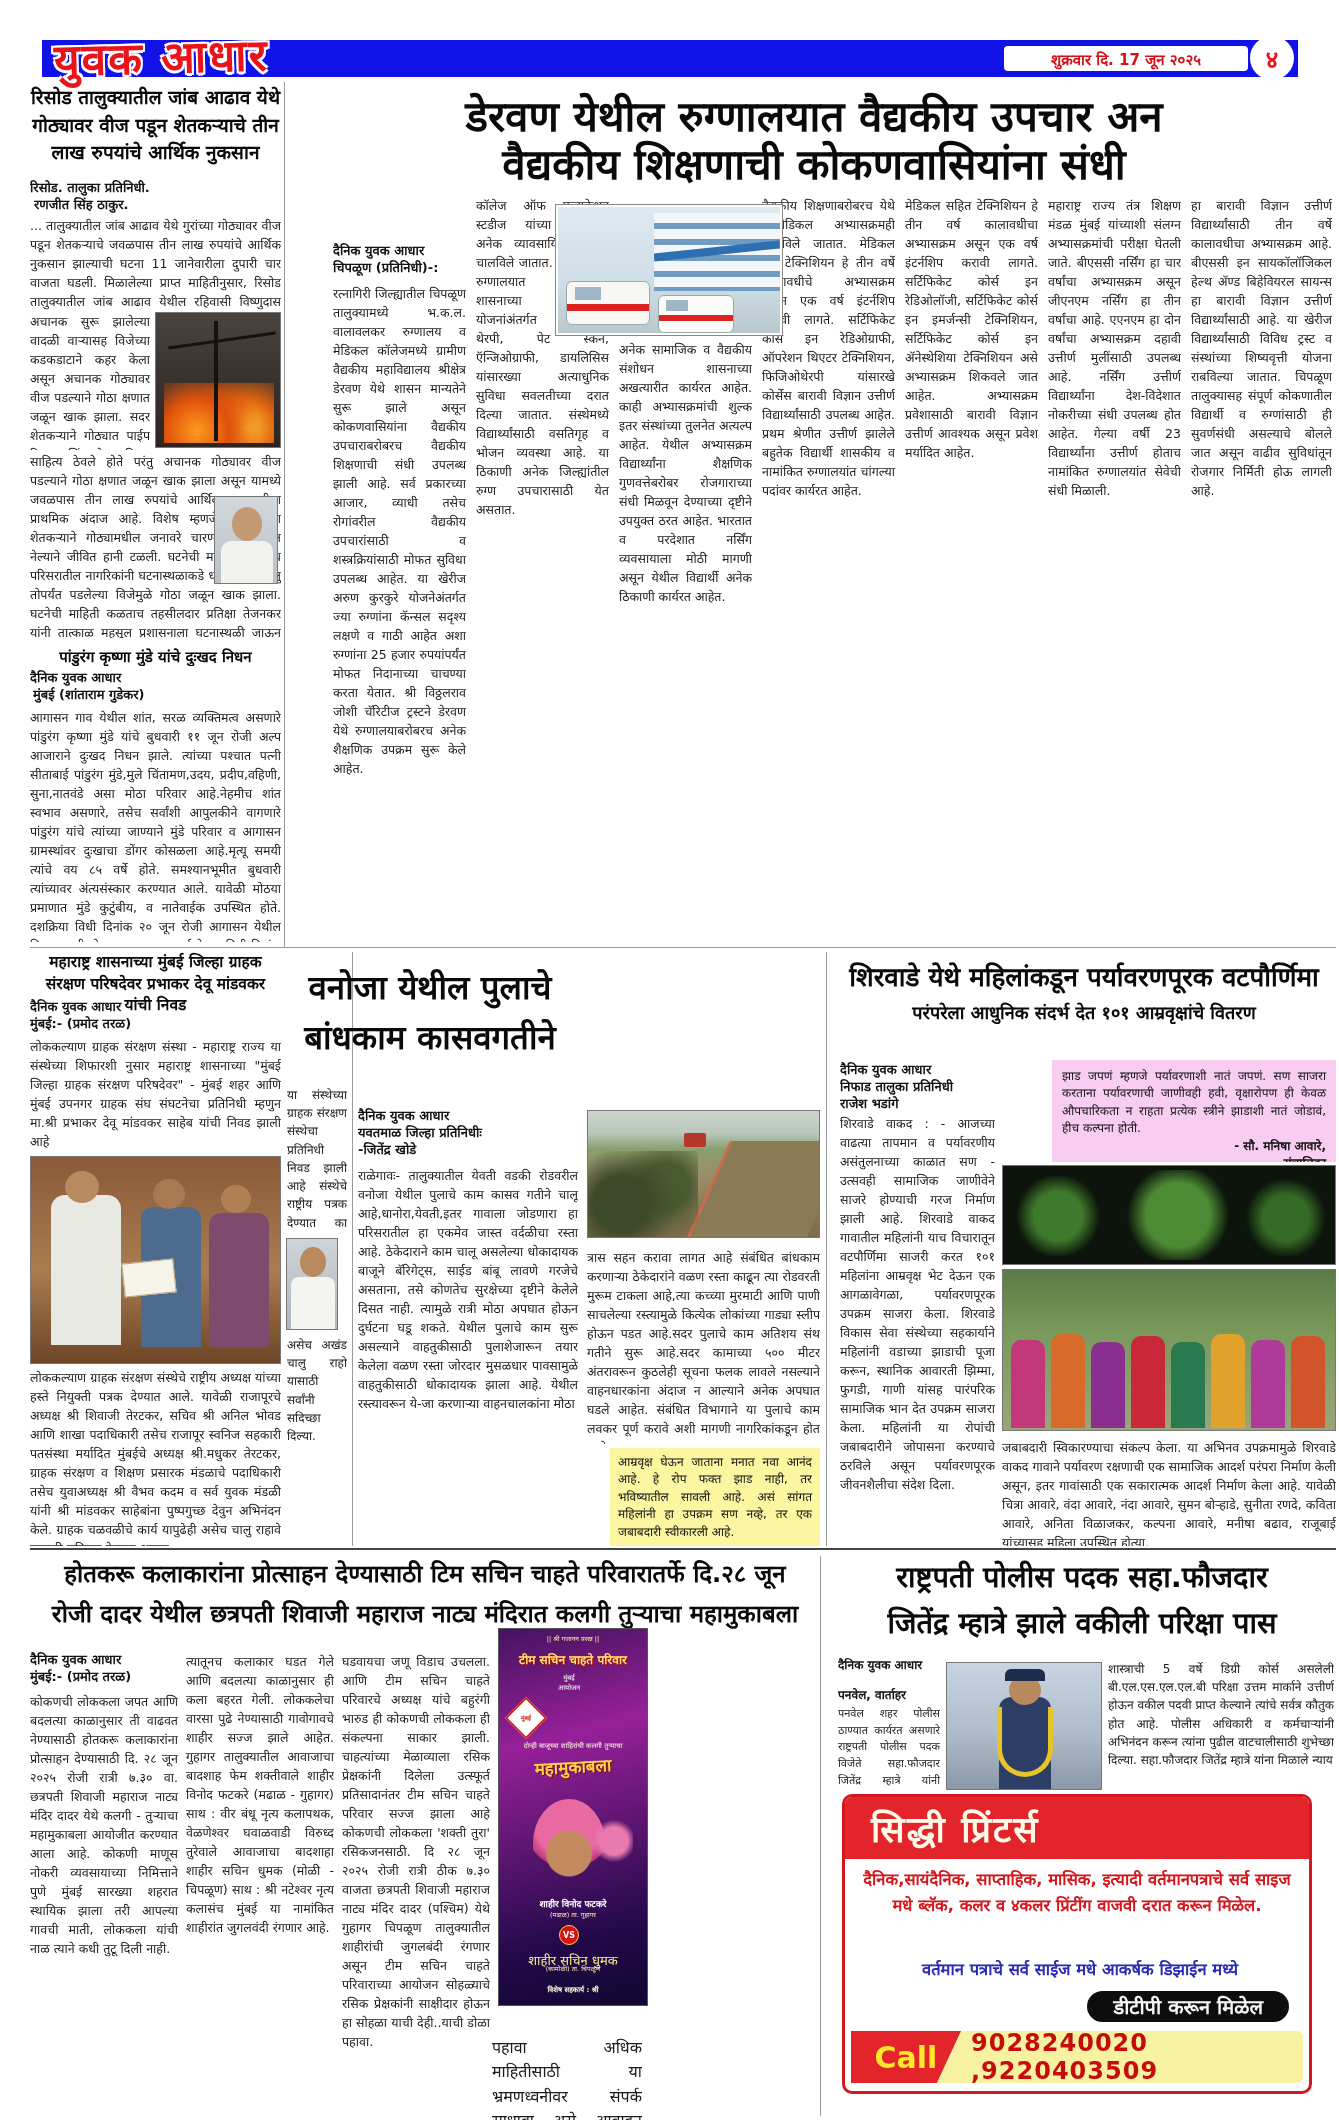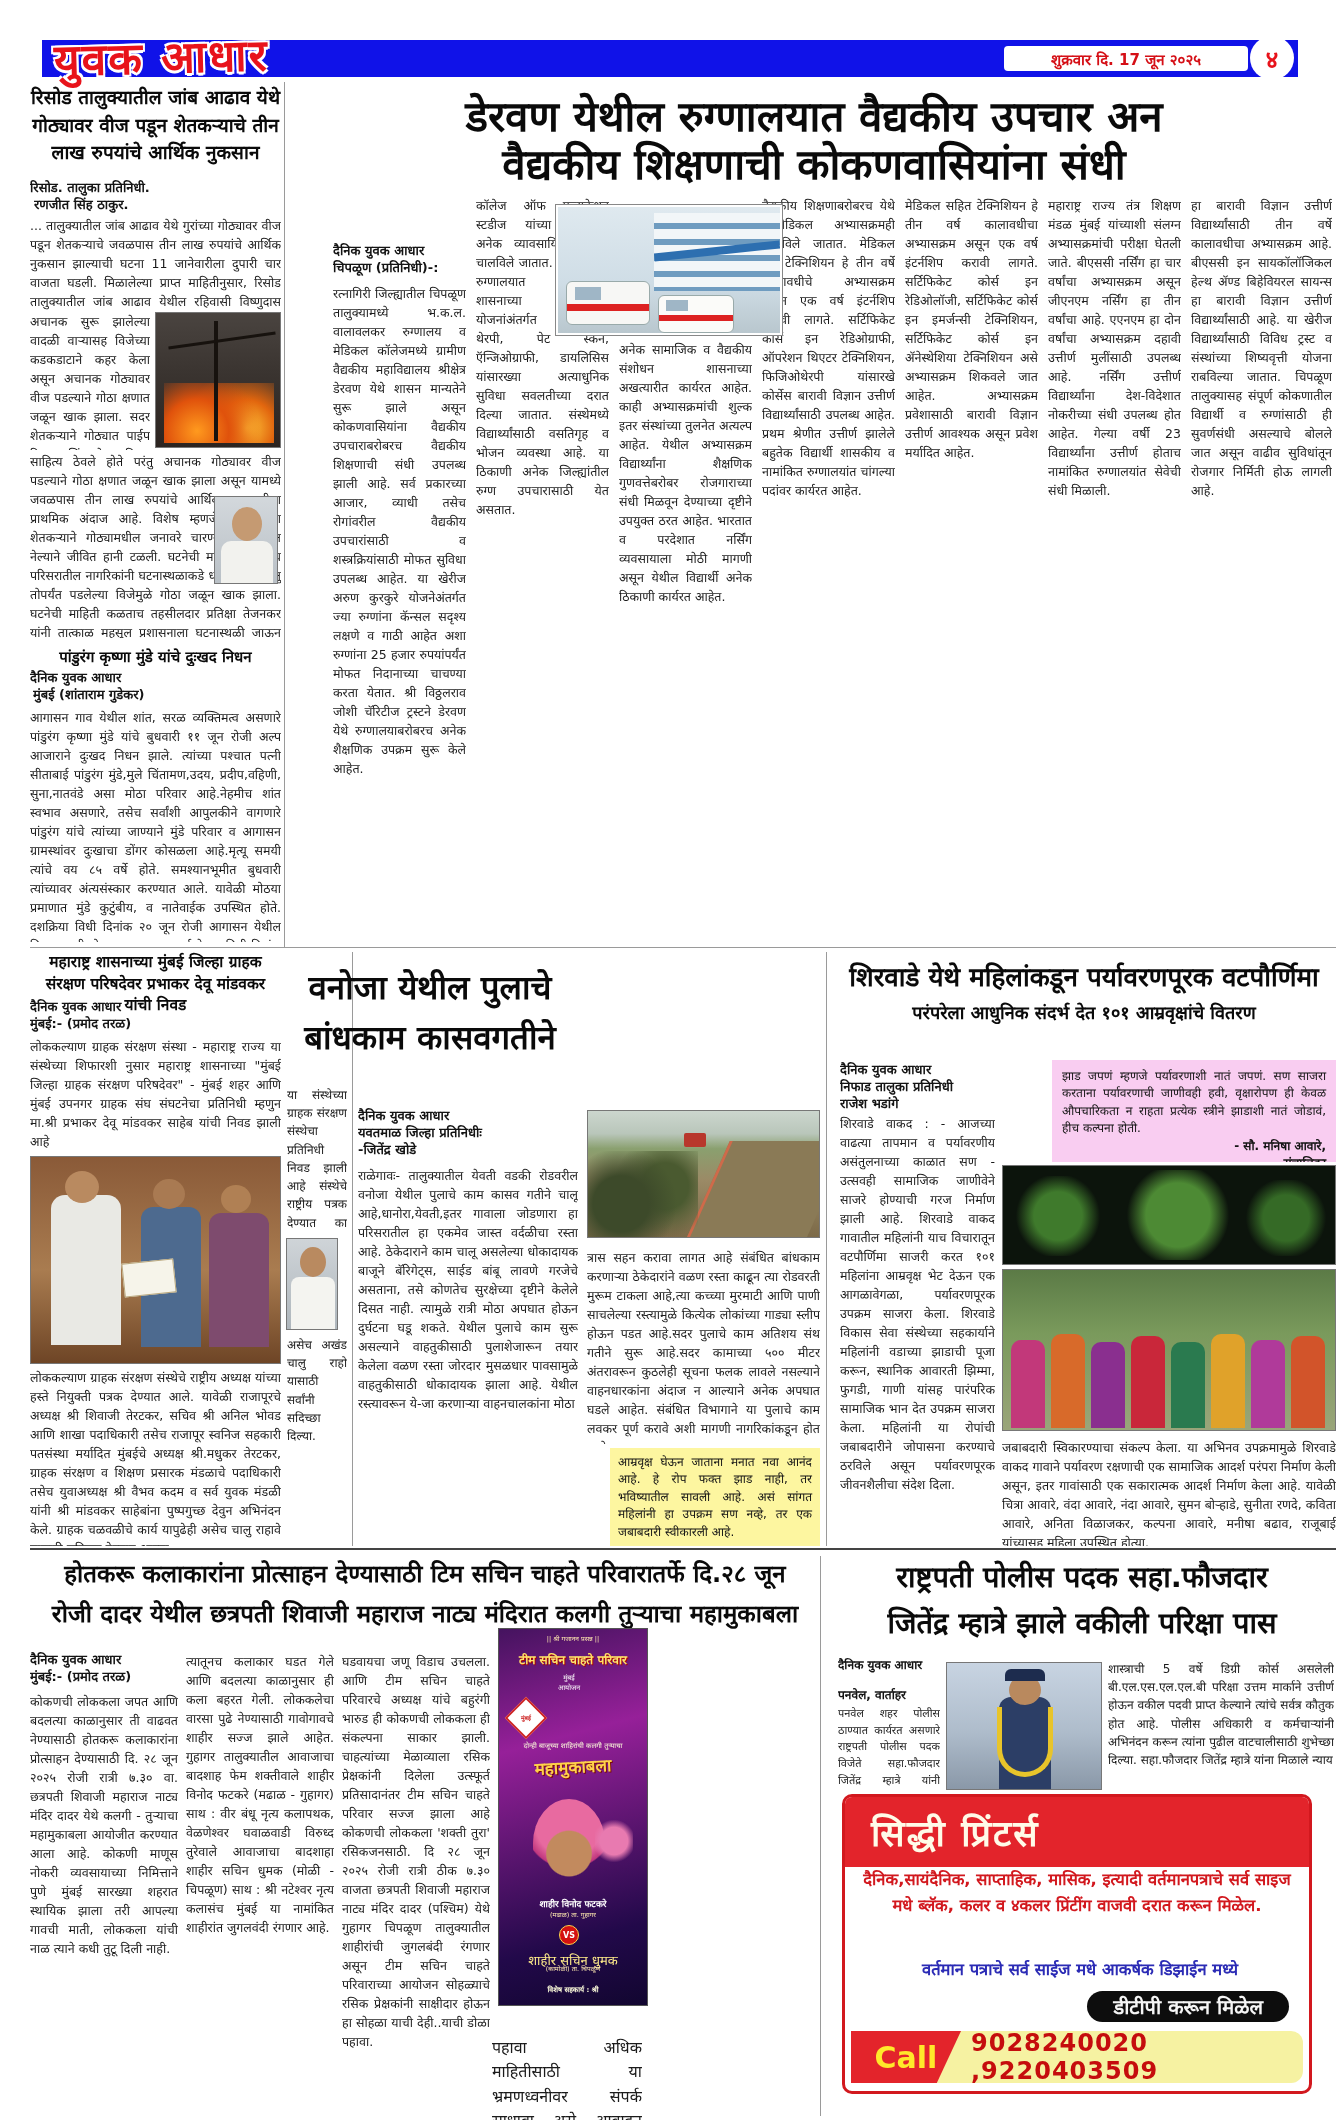--- a/index.html
+++ b/index.html
@@ -18,29 +18,29 @@
         text-shadow:-2px -2px 0 #fff,2px -2px 0 #fff,-2px 2px 0 #fff,2px 2px 0 #fff,0 3px 0 #fff;letter-spacing:2px}
   .datebox{background:#fff;border-radius:4px;color:#d50f16;font-weight:bold;font-size:15px;
            display:flex;align-items:center;justify-content:center}
   .pgcircle{background:#fff;border-radius:50%;color:#e8131b;font-weight:900;font-size:24px;
             display:flex;align-items:center;justify-content:center;box-shadow:0 0 0 2px #fff}
   
   .pinkbox{background:#f9cdf1;font-size:12px;line-height:1.45;text-align:justify;padding:8px 10px;overflow:hidden}
   .ylwbox{background:#fdf6a0;font-size:12px;line-height:1.45;text-align:justify;padding:6px 8px;overflow:hidden}
   
   .siddhi{border:3px solid #d2181e;border-radius:10px;background:#fff;overflow:hidden}
-  .siddhi-head{position:absolute;left:0;top:0;right:0;height:70px;background:#e3242b;color:#fffbe8;
+  .siddhi-head{position:absolute;left:0;top:0;right:0;height:62px;background:#e3242b;color:#fffbe8;
                font-size:36px;font-weight:900;display:flex;align-items:center;padding-left:26px;letter-spacing:2px}
   .siddhi-l1{position:absolute;left:12px;top:70px;width:440px;color:#d2181e;font-weight:bold;
              font-size:16.5px;line-height:1.55;text-align:center}
   .siddhi-l2{position:absolute;left:10px;top:160px;width:450px;color:#2b2bb5;font-weight:bold;
              font-size:16.5px;text-align:center}
   .siddhi-pill{position:absolute;right:20px;top:194px;background:#0d0d0d;color:#f5f5f5;border-radius:20px;
                padding:2px 26px;font-size:20px;font-weight:bold}
-  .siddhi-strip{position:absolute;left:6px;right:6px;bottom:8px;height:52px;background:#f6f2a2;border-radius:12px}
+  .siddhi-strip{position:absolute;left:6px;right:6px;bottom:8px;height:52px;background:#f6f2a2;border-radius:6px}
   .siddhi-call{position:absolute;left:0;top:0;bottom:0;width:110px;background:#e3242b;color:#ffe92a;
                font-size:30px;font-weight:900;display:flex;align-items:center;justify-content:center;
                clip-path:polygon(0 0,100% 0,78% 100%,0 100%)}
   .siddhi-ph{position:absolute;left:120px;right:4px;top:0;bottom:0;color:#c50d0d;font-size:24px;font-weight:700;
              display:flex;align-items:center;justify-content:center;letter-spacing:1px}
   
   .poster{background:linear-gradient(165deg,#45135f 0%,#962099 30%,#5c1570 55%,#22094a 80%,#120630 100%);
           border:1px solid #555;overflow:hidden}
   .poster .t{position:absolute;text-align:center;width:100%;color:#fff}
   .vs{background:#d41111;color:#fff;border-radius:50%;width:20px;height:20px;font-size:8px;font-weight:bold;

